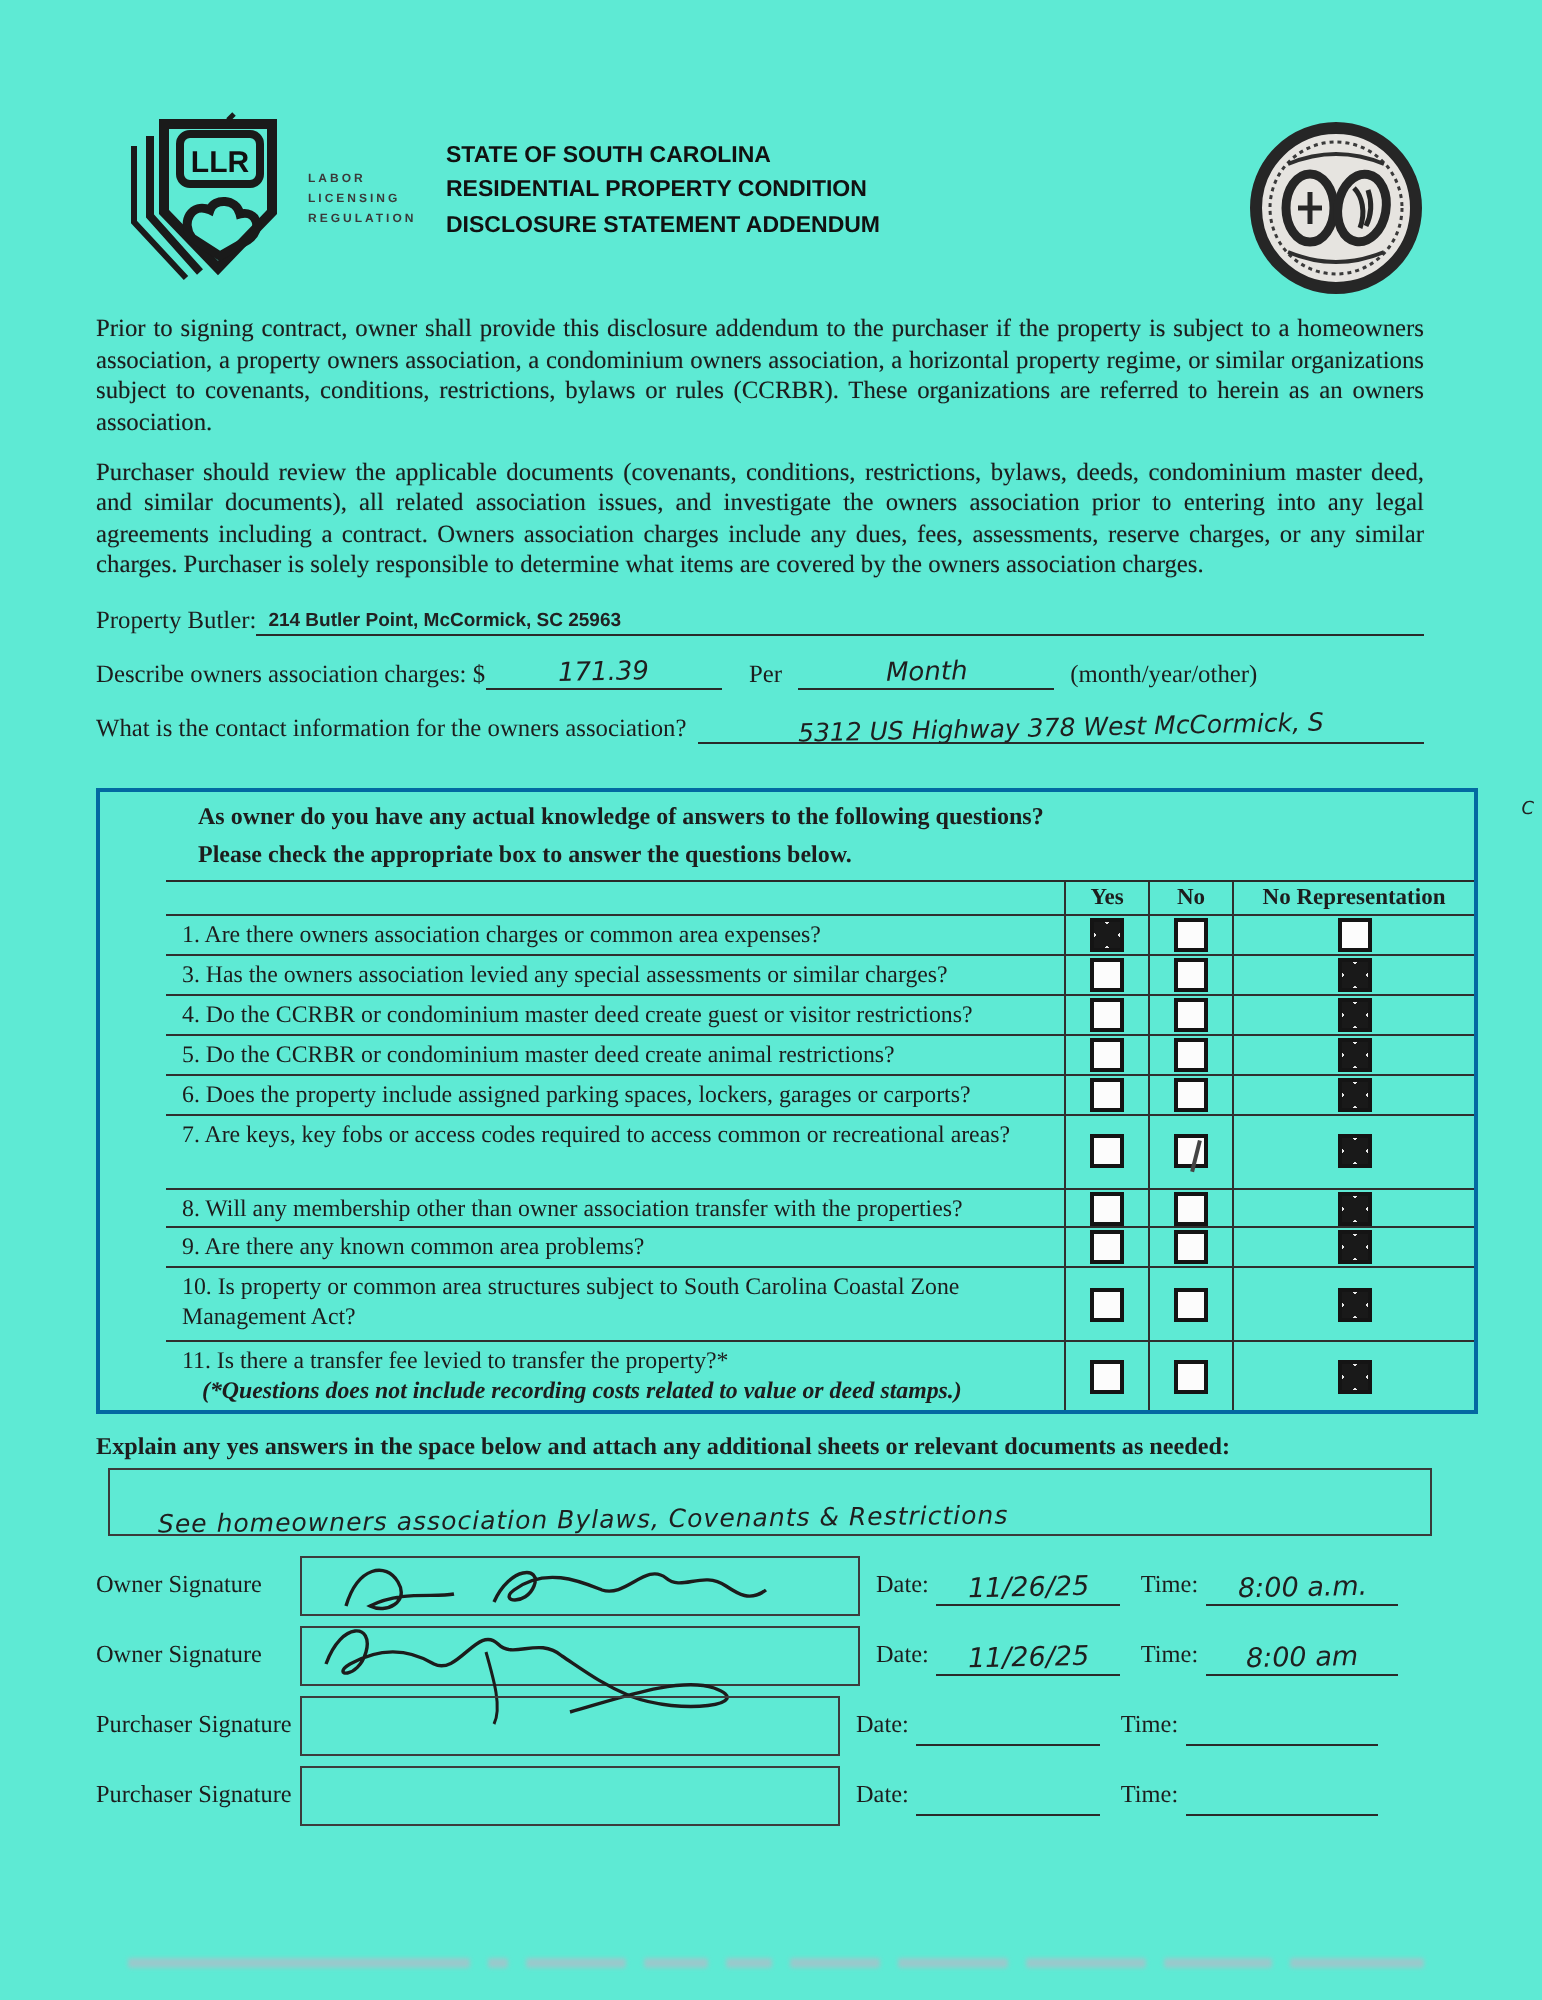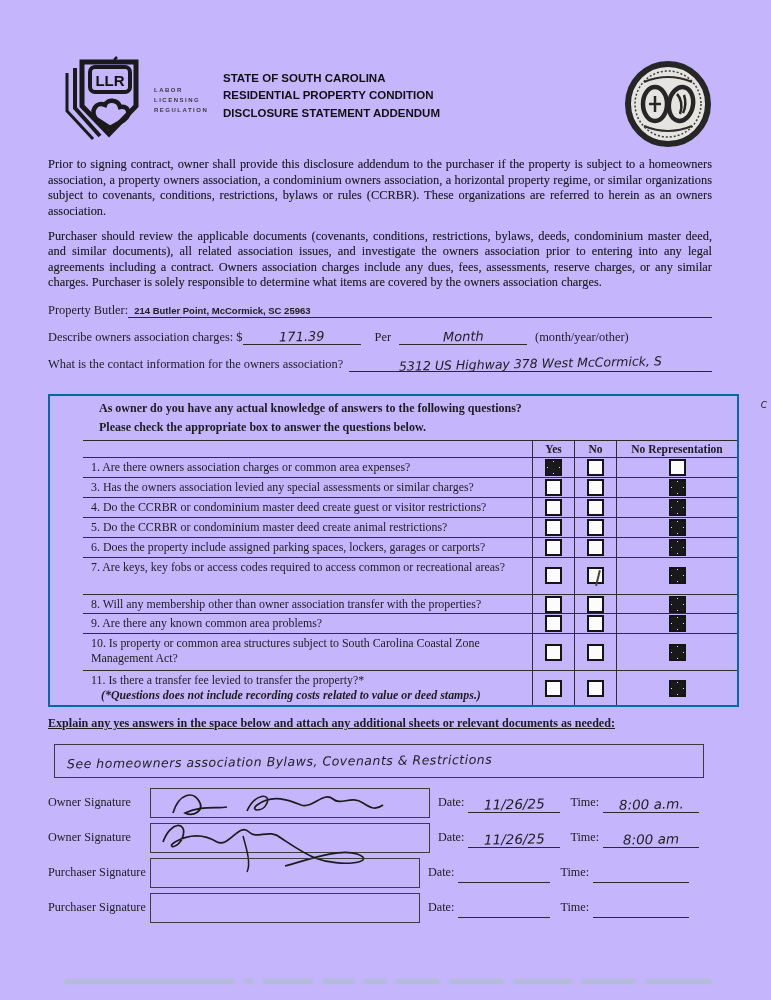--- a/index.html
+++ b/index.html
@@ -1,17 +1,17 @@
 <!DOCTYPE html>
 <html><head>
 <meta charset="utf-8">
 <style>
   html,body{margin:0;padding:0;}
   body{width:771px;height:1000px;background:#ffffff;overflow:hidden;}
-  .page{position:relative;width:771px;height:1000px;background:#c4b5fd;
+  .page{position:relative;width:771px;height:1000px;background:#5eead4;
         font-family:"Liberation Serif",serif;color:#1d1d1d;}
   .content{position:absolute;left:48px;top:56px;width:664px;}
 
   
   .hdr{display:flex;align-items:flex-start;}
   .logo-wrap{display:flex;align-items:center;width:175px;}
   .logo-lines{font-family:"Liberation Sans",sans-serif;font-size:6px;font-weight:bold;
               letter-spacing:1.5px;color:#3a3a3a;line-height:1.7;margin-left:2px;}
   .titles{flex:1;font-family:"Liberation Sans",sans-serif;
           font-weight:bold;font-size:11.5px;line-height:1.5;padding-top:14px;color:#111;}
@@ -44,23 +44,23 @@
   .ccell:last-child{border-right:none;}
   .hcell{font-weight:bold;font-size:11.5px;text-align:center;padding:2px 0;}
   .cb{width:13px;height:13px;border:2.2px solid #141414;background:#fcfcfc;}
   .cb.checked{background:
       linear-gradient(45deg,transparent 30%,#191919 30%,#191919 70%,transparent 70%),
       linear-gradient(135deg,transparent 30%,#191919 30%,#191919 70%,transparent 70%),#e9e9e9;}
   .stray{position:absolute;left:22px;top:12px;width:1.5px;height:16px;background:#444;
          transform:rotate(14deg);}
 
   
-  .explain-label{margin-top:9px;font-weight:bold;font-size:12.1px;text-decoration:underline;}
-  .explain-box{margin-top:13px;margin-left:6px;width:636px;height:32px;border:1.6px solid #3a3a3a;
-               display:flex;align-items:center;padding-left:12px;}
+  .explain-label{margin-top:9px;font-weight:bold;font-size:12.1px;}
+  .explain-box{margin-top:3px;margin-left:6px;width:636px;height:32px;border:1.6px solid #3a3a3a;
+               display:flex;align-items:flex-end;padding-left:24px;}
   .explain-hand{font-size:12.5px;transform:rotate(-.6deg);letter-spacing:.5px;}
 
   
   .sigrow{display:flex;align-items:center;height:35px;font-size:12.2px;position:relative;}
   .siglabel{width:102px;white-space:nowrap;}
   .sigbox{width:278px;height:28px;border:1.8px solid #3c3c3c;position:relative;margin-right:8px;}
   .sigsvg{position:absolute;left:4px;top:-8px;overflow:visible;}
   .dt{margin-right:4px;}
   .dtline{width:92px;height:20px;}
   .tmline{width:96px;height:20px;}

